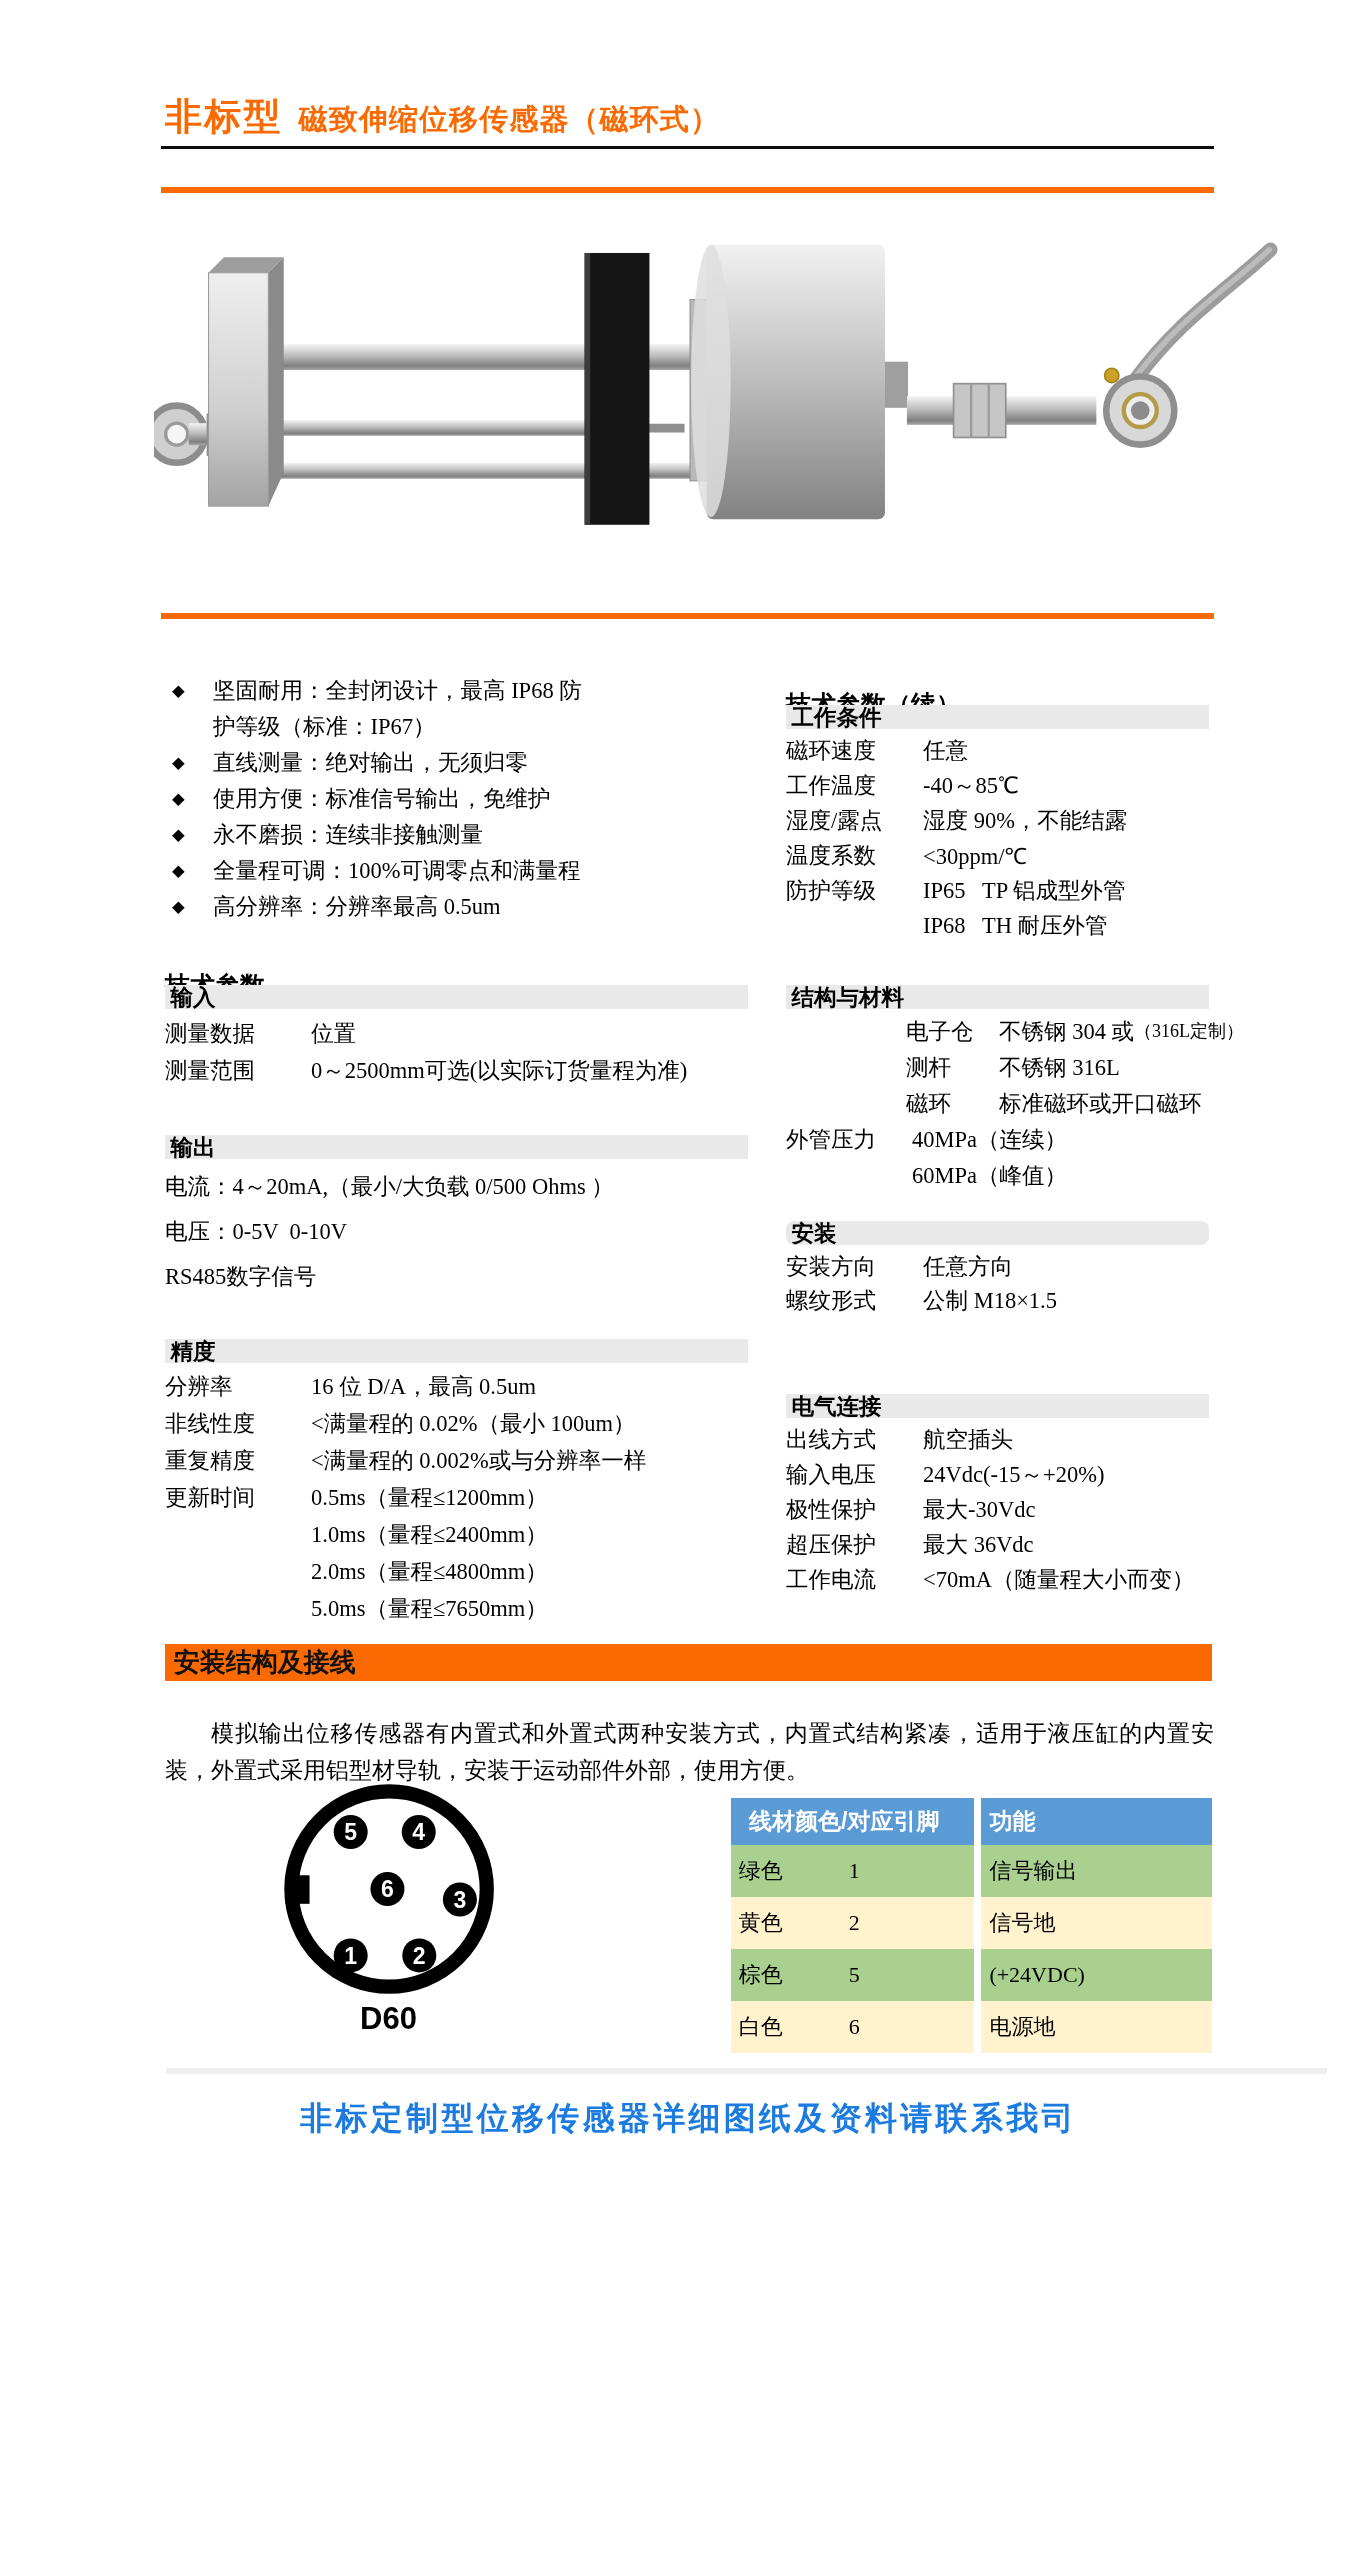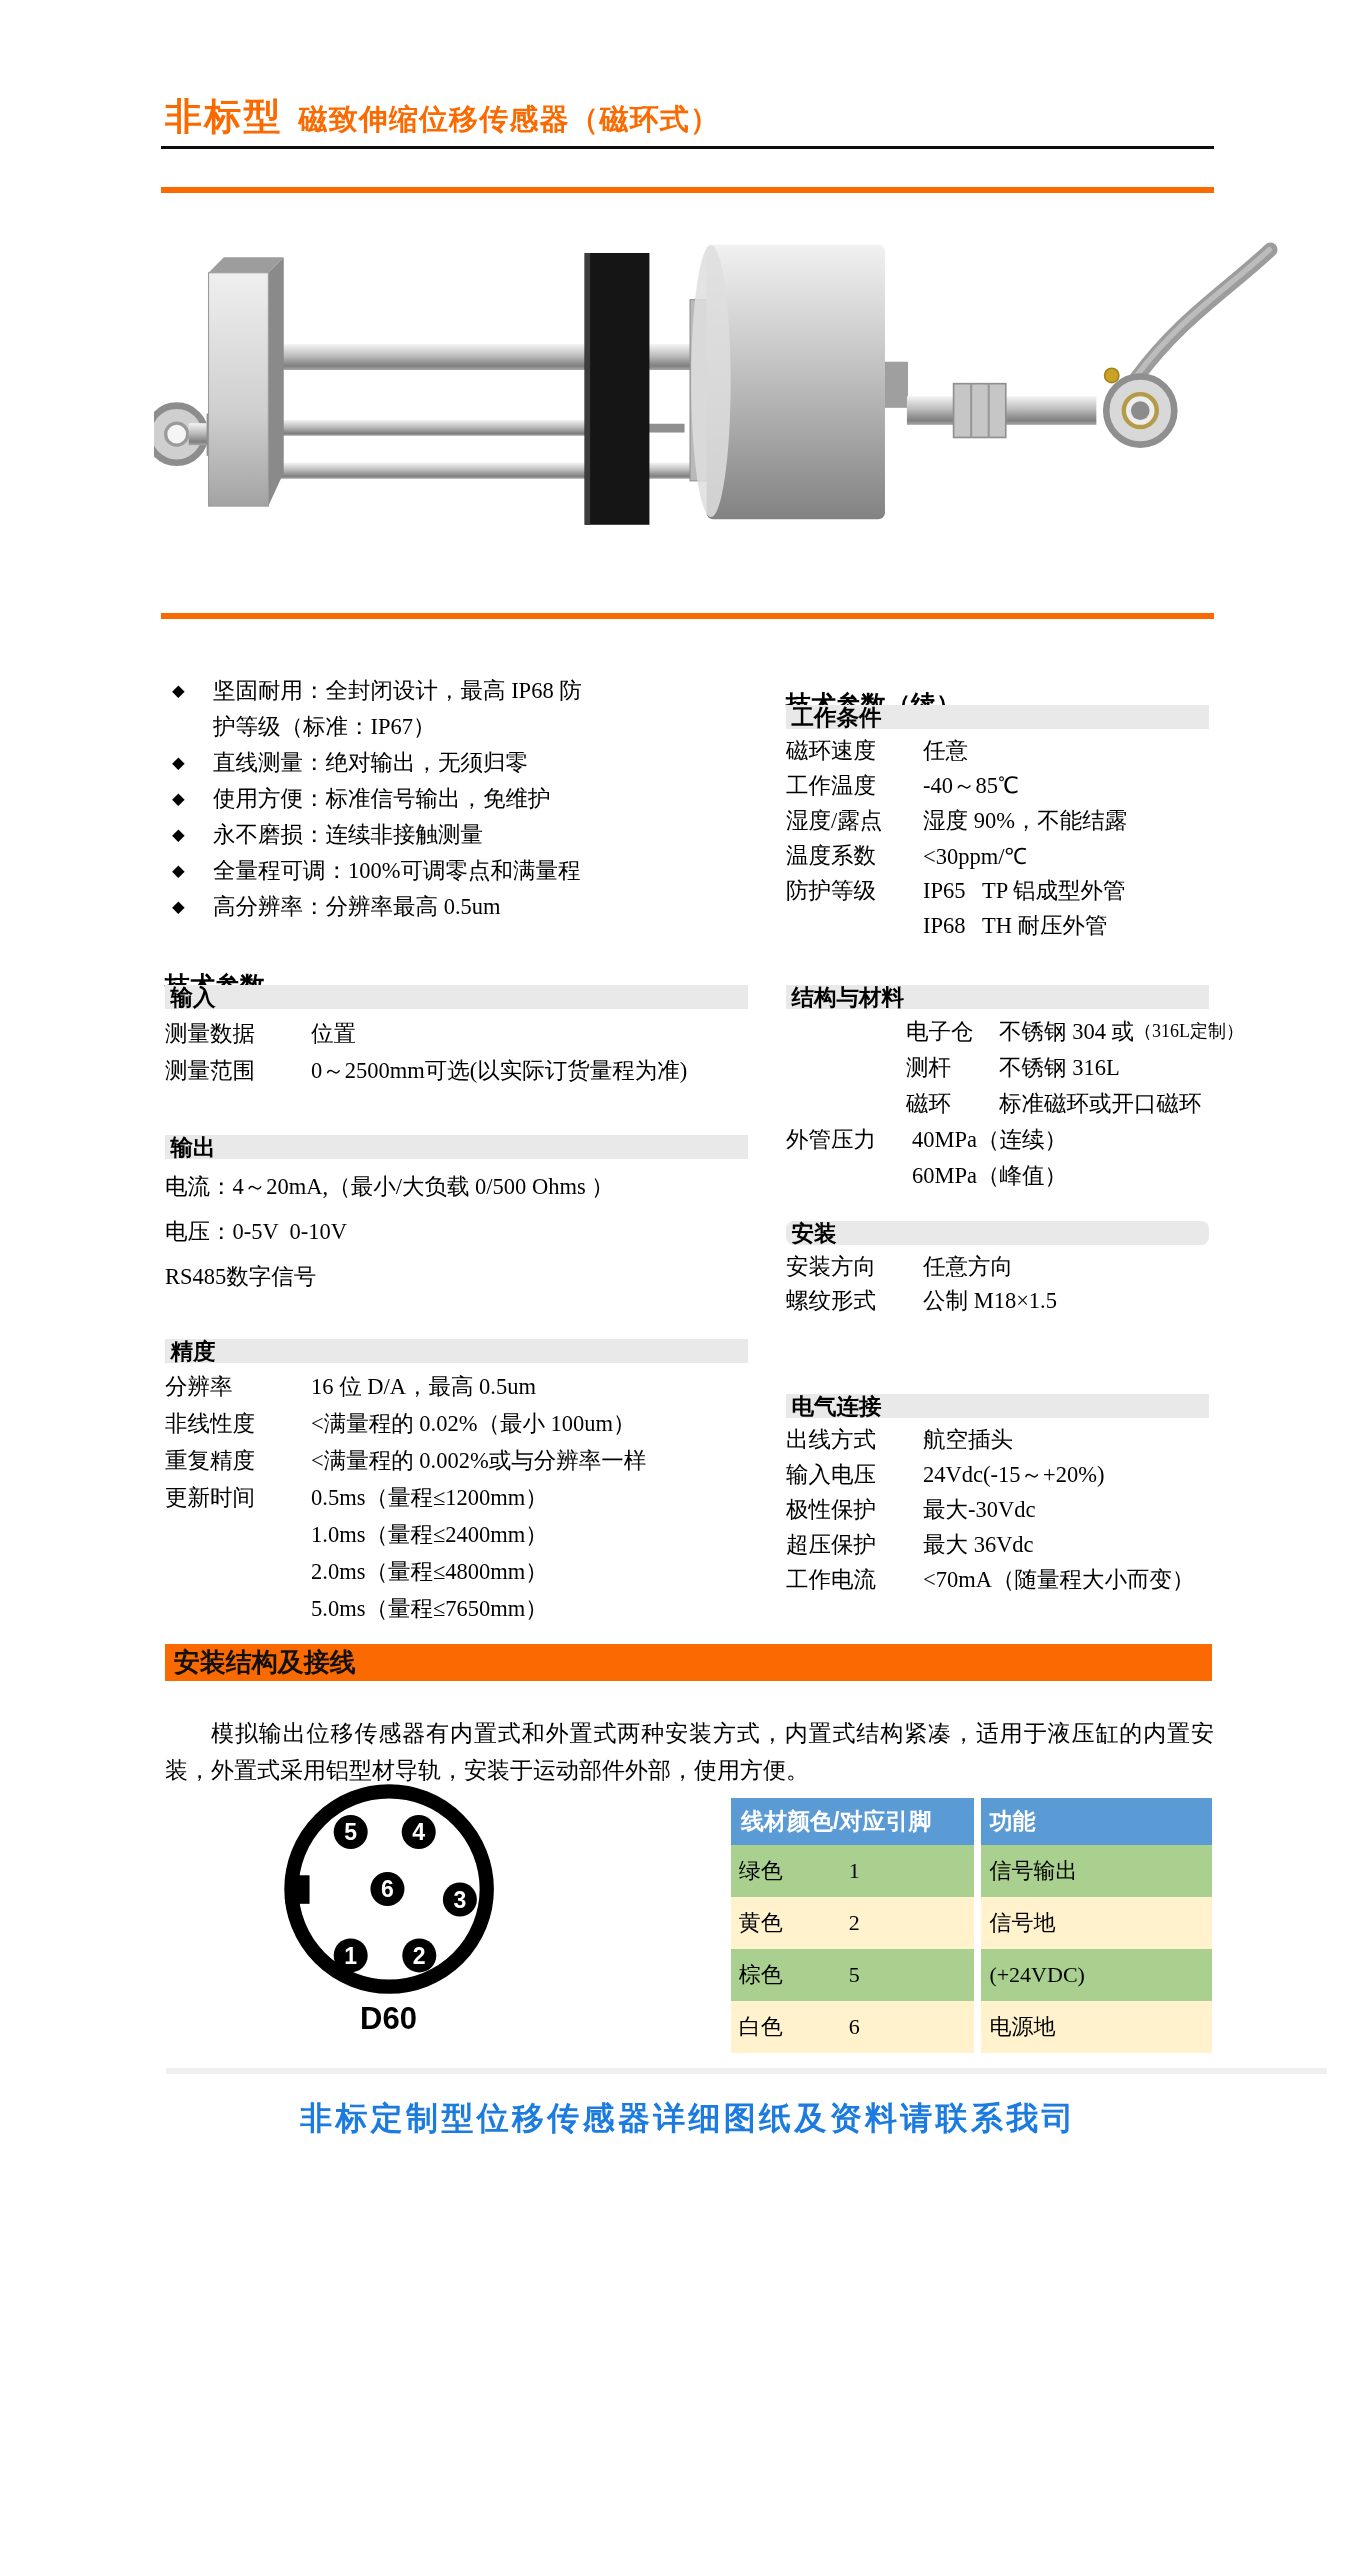--- a/index.html
+++ b/index.html
@@ -59,21 +59,21 @@
        font-family:"Liberation Sans",sans-serif;font-weight:bold;font-size:31px;}
 
   
   .wtable{left:731px;top:1798px;width:481px;font-size:22px;}
   .trow{display:flex;}
   .c1{width:243px;display:flex;align-items:center;box-sizing:border-box;}
   .c2{width:231px;margin-left:6.6px;display:flex;align-items:center;padding-left:8.8px;box-sizing:border-box;}
   .thead{height:47px;background:transparent;}
   .thead .c1,.thead .c2{background:var(--tblue);color:#fff;
         font-family:"Liberation Sans",sans-serif;font-weight:bold;font-size:23px;}
-  .thead .c1{padding-left:10px;}
+  .thead .c1{padding-left:18px;}
   .drow{height:52px;}
   .drow.g .c1,.drow.g .c2{background:var(--tgreen);}
   .drow.y .c1,.drow.y .c2{background:var(--tcream);}
   .wcolor{margin-left:7.7px;width:110px;}
 
   .hr-gray{left:166px;top:2068px;width:1161px;height:5.5px;background:var(--rule);}
 
   .footer{left:165px;top:2097px;width:1047px;text-align:center;color:var(--blue);
           font-family:Liberation Sans, sans-serif;font-weight:bold;font-size:32px;letter-spacing:3.3px;}
 </style>

